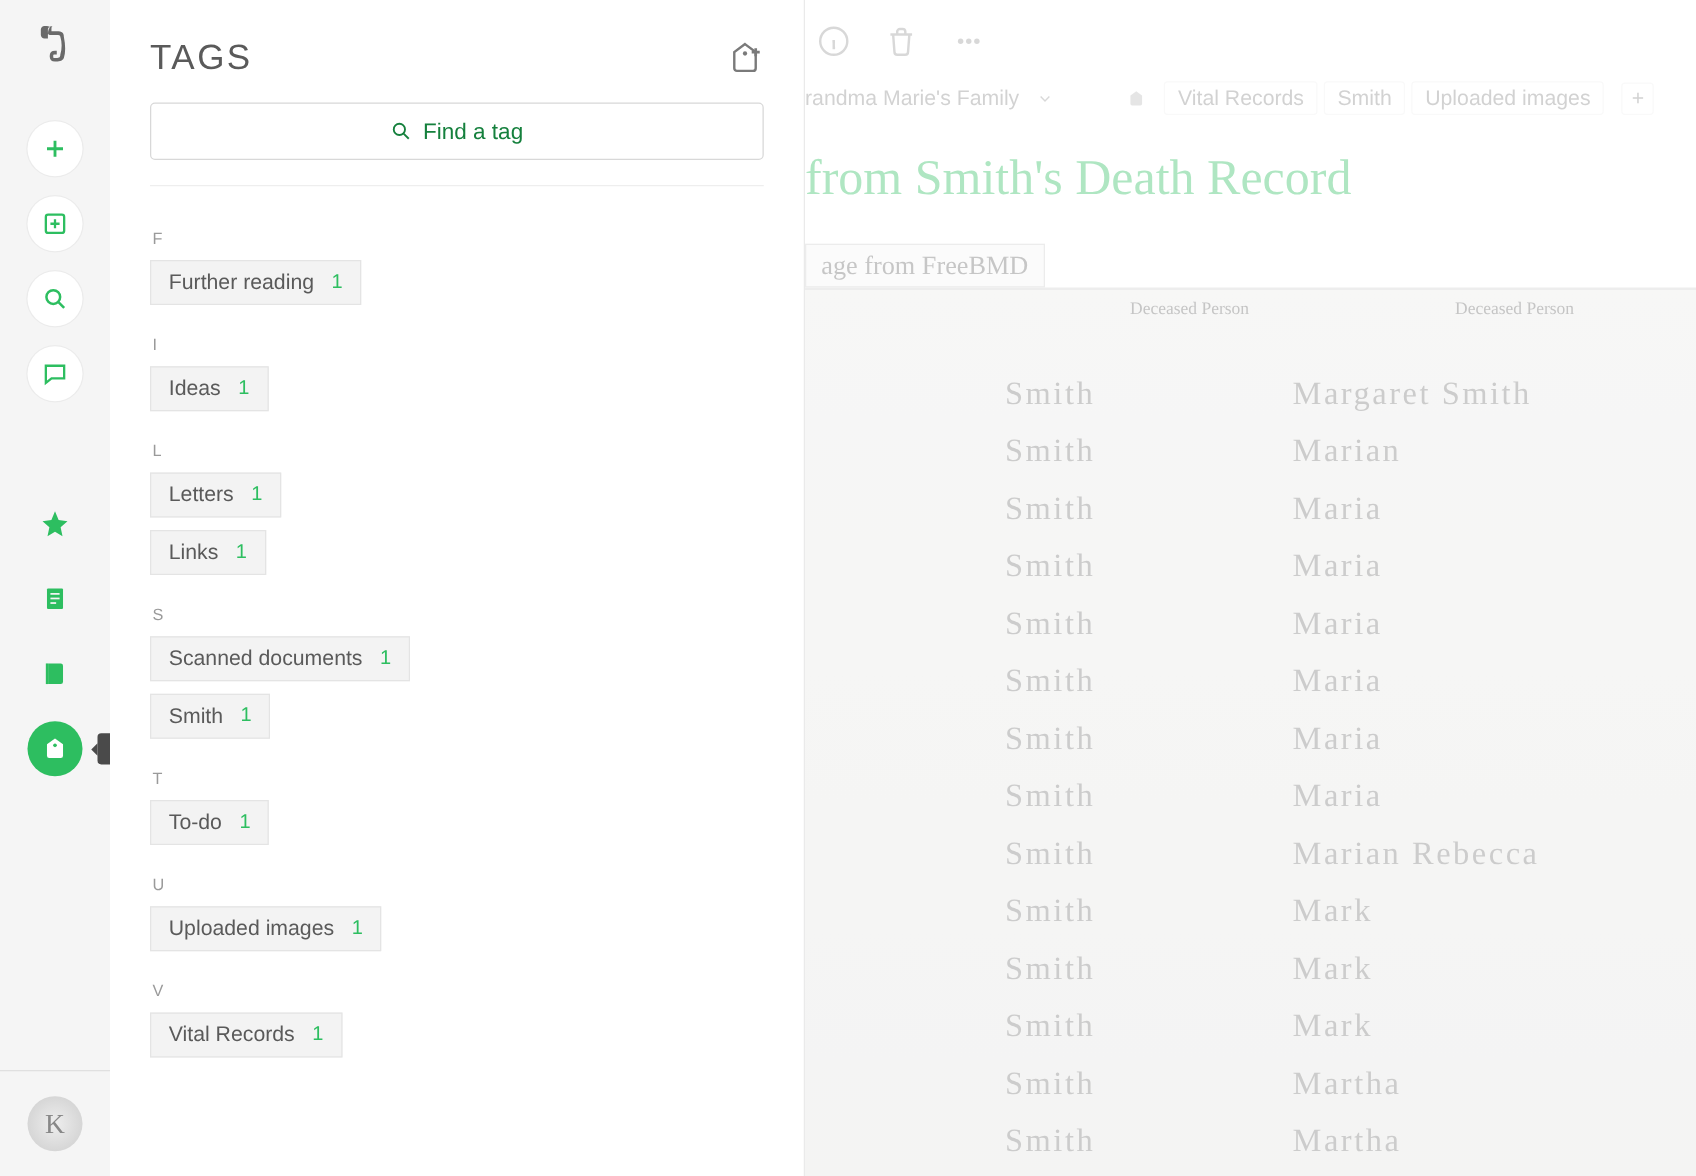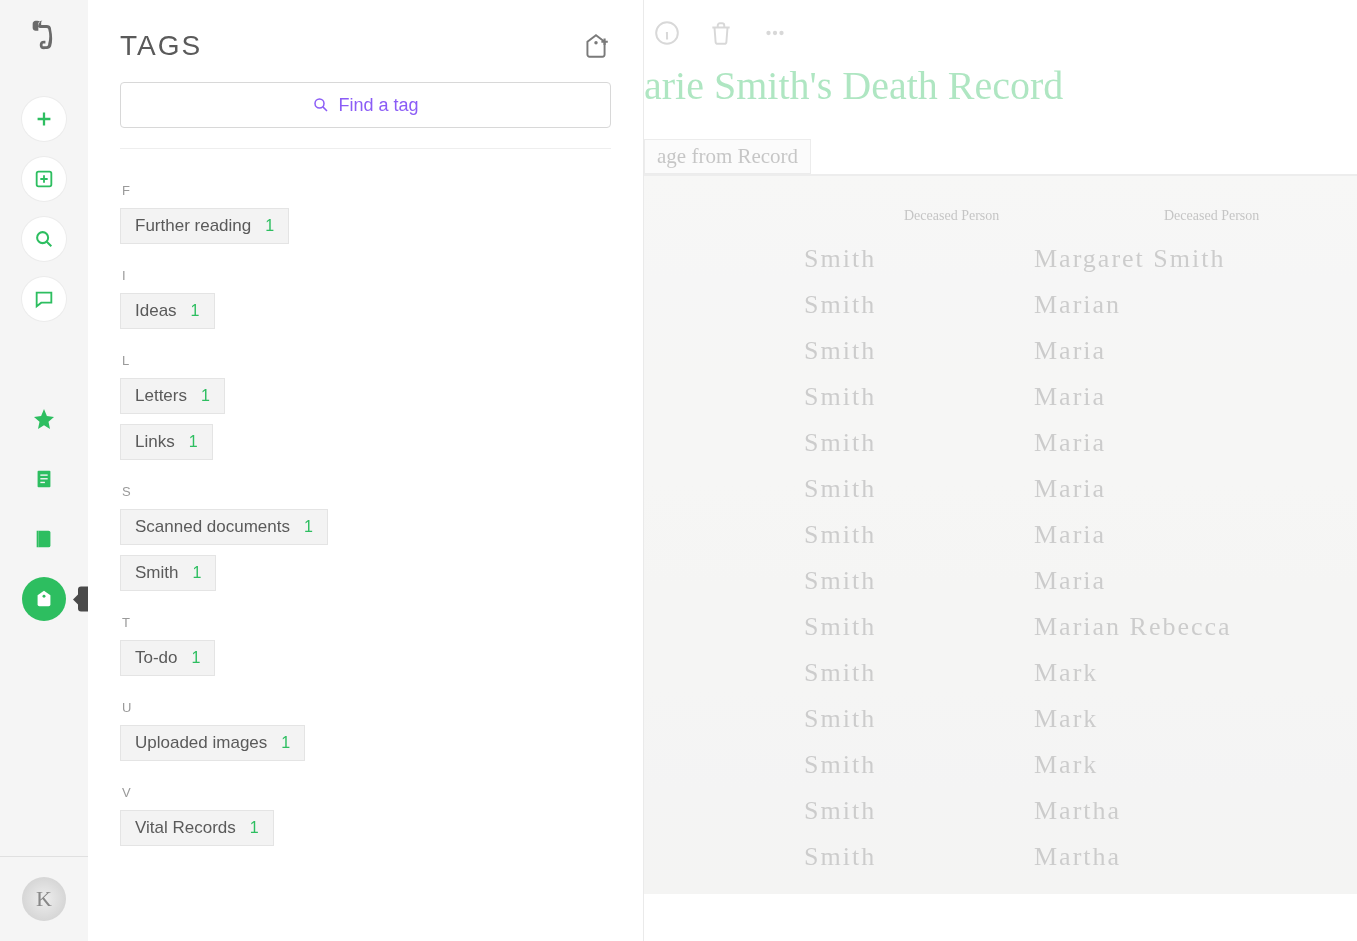--- a/index.html
+++ b/index.html
@@ -18,40 +18,40 @@
 .rail .spacer { flex:1; }
 .rail .divider { width:100%; height:1px; background:#e0e0e0; margin-bottom:20px; }
 .rail .avatar { width:44px; height:44px; border-radius:50%; background:radial-gradient(circle,#eee,#ccc); display:flex; align-items:center; justify-content:center; font-family:Georgia,serif; font-size:22px; color:#888; margin-bottom:20px; }
 
 
 .panel { position:absolute; left:88px; top:0; width:556px; height:100%; background:#fff; border-right:1px solid #eaeaea; }
 .panel-header { display:flex; align-items:center; padding:30px 32px 20px 32px; }
 .panel-header h1 { font-size:28px; font-weight:400; letter-spacing:2px; color:#5a5a5a; flex:1; }
 .panel-header .addtag { color:#7a7a7a; }
 .find-wrap { padding:0 32px 20px 32px; }
-.find { border:1px solid #d8d8d8; border-radius:4px; height:46px; display:flex; align-items:center; justify-content:center; color:#8b5cf6; font-size:18px; gap:8px; }
+.find { border:1px solid #d8d8d8; border-radius:4px; height:46px; display:flex; align-items:center; justify-content:center; color:#15803d; font-size:18px; gap:8px; }
 .divider2 { height:1px; background:#eee; margin:0 32px 20px 32px; }
 .tag-list { padding:0 32px; overflow:auto; height:calc(100% - 170px); }
 .letter { font-size:13px; color:#9a9a9a; margin:14px 0 10px 2px; letter-spacing:0.5px; }
 .tag { display:inline-flex; align-items:center; background:#f3f3f3; border:1px solid #e4e4e4; border-radius:0; padding:7px 14px; font-size:17px; color:#5a5a5a; margin:0 8px 10px 0; }
 .tag .count { color:#2dbe60; margin-left:14px; font-size:16px; }
 
 
 .main { position:absolute; left:644px; top:0; right:0; height:100%; background:#fff; }
 .main::after { content:""; position:absolute; inset:0; background:rgba(255,255,255,0.62); pointer-events:none; }
 .main-top { display:flex; align-items:center; gap:28px; padding:20px 30px 10px 10px; color:#8a8a8a; }
 .main-top .icon { width:26px; height:26px; }
 .crumbs { display:flex; align-items:center; gap:14px; padding:10px 10px 20px 0; font-size:17px; color:#8a8a8a; flex-wrap:wrap; }
 .crumbs .chip { border:1px solid #eee; background:#fff; border-radius:3px; padding:3px 10px; color:#888; }
 .crumbs .plus { border:1px solid #eee; border-radius:3px; width:26px; height:26px; display:flex; align-items:center; justify-content:center; }
 .note-title { font-family:Georgia,"Times New Roman",serif; font-size:40px; color:#2dbe60; padding:6px 0 30px 0; font-weight:400; }
 .note-body { position:relative; }
 .imgcap { display:inline-block; border:1px solid #ccc; background:#f3f3f3; padding:4px 12px; font-family:Georgia,serif; font-size:21px; color:#6a6a6a; margin-bottom:0; }
 .scan { background:linear-gradient(#e9e9e7,#e2e2e0); height:720px; border-top:2px solid #d0d0d0; position:relative; overflow:hidden; }
-.scan .hcol { position:absolute; top:8px; font-family:"Times New Roman",serif; font-size:14px; color:#666;margin-top:24px; }
+.scan .hcol { position:absolute; top:8px; font-family:"Times New Roman",serif; font-size:14px; color:#666; }
 .scan .lines { position:absolute; top:60px; left:160px; right:20px; bottom:0; font-family:"Brush Script MT","Segoe Script",cursive; color:#7a7a7a; font-size:26px; line-height:46px; letter-spacing:2px; }
 .scan .row { display:flex; }
 .scan .c1 { width:230px; }
 .scan .c2 { flex:1; }
 
 svg { display:block; }
 </style>
 </head>
 <body>
 
@@ -170,23 +170,35 @@
         </svg>
       </span>
     <span class="icon">
         <svg viewBox="0 0 24 24" width="26" height="26" fill="#9a9a9a">
           <circle cx="6" cy="12" r="2"></circle>
           <circle cx="12" cy="12" r="2"></circle>
           <circle cx="18" cy="12" r="2"></circle>
         </svg>
       </span>
   </div>
-  <div class="note-title">arie Smith's Death Record</div>
+  <div class="crumbs">
+    <span>randma Marie's Family</span>
+    <svg viewBox="0 0 24 24" width="14" height="14" stroke="#9a9a9a" stroke-width="2" fill="none">
+        <path d="M6 9l6 6 6-6"></path>
+      </svg>
+    <span style="width:30px"></span>
+    <svg viewBox="0 0 24 24" width="16" height="16" fill="#bcbcbc">
+        <path d="M12 3l7 5v10a2 2 0 0 1-2 2H7a2 2 0 0 1-2-2V8l7-5z"></path>
+      </svg>
+    <span id="main-tags"><span class="chip">Vital Records</span> <span class="chip">Smith</span> <span class="chip">Uploaded images</span> </span>
+    <span class="plus">+</span>
+  </div>
+  <div class="note-title">from Smith's Death Record</div>
   <div class="note-body">
-    <div class="imgcap">age from Record</div>
+    <div class="imgcap">age from FreeBMD</div>
     <div class="scan">
       <div class="hcol" style="left:260px">Deceased Person</div>
       <div class="hcol" style="left:520px">Deceased Person</div>
       <div class="lines" id="scan-lines">
           <div class="row">
             <span class="c1">Smith</span>
             <span class="c2">Margaret Smith</span>
           </div>
           <div class="row">
             <span class="c1">Smith</span>

